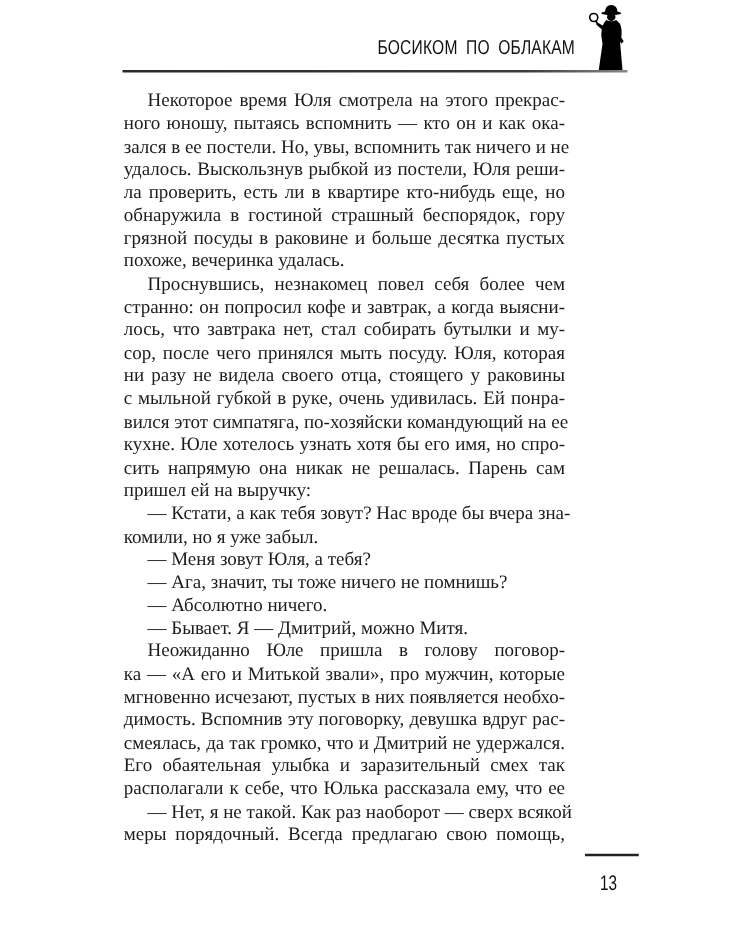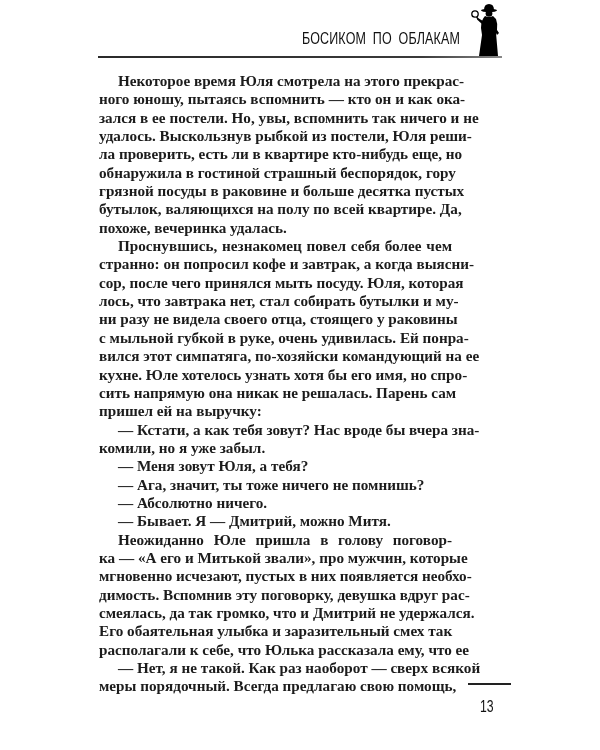--- a/index.html
+++ b/index.html
@@ -51,21 +51,20 @@
   }
   .page-text {
     position: absolute;
     left: 99px;
     top: 72px;
     width: 353px;
     font-family: "Liberation Serif", serif;
     font-size: 15.2px;
     line-height: 18.35px;
     color: #1c1c1c;
-    font-weight: bold;
   }
   .line {
     display: block;
     text-align: justify;
     text-align-last: justify;
     white-space: nowrap;
     height: 18.35px;
     overflow: visible;
   }
   .line.last {
@@ -117,26 +116,25 @@
 </header>
 
 <main class="page-text" id="page-body">
     <span class="line indent">Некоторое время Юля смотрела на этого прекрас-</span>
     <span class="line">ного юношу, пытаясь вспомнить — кто он и как ока-</span>
     <span class="line">зался в ее постели. Но, увы, вспомнить так ничего и не</span>
     <span class="line">удалось. Выскользнув рыбкой из постели, Юля реши-</span>
     <span class="line">ла проверить, есть ли в квартире кто-нибудь еще, но</span>
     <span class="line">обнаружила в гостиной страшный беспорядок, гору</span>
     <span class="line">грязной посуды в раковине и больше десятка пустых</span>
-    <span class="line">бутылок, валяющихся на полу по всей квартире. Да,</span>
     <span class="line last">похоже, вечеринка удалась.</span>
     <span class="line indent">Проснувшись, незнакомец повел себя более чем</span>
     <span class="line">странно: он попросил кофе и завтрак, а когда выясни-</span>
+    <span class="line">лось, что завтрака нет, стал собирать бутылки и му-</span>
     <span class="line">сор, после чего принялся мыть посуду. Юля, которая</span>
-    <span class="line">лось, что завтрака нет, стал собирать бутылки и му-</span>
     <span class="line">ни разу не видела своего отца, стоящего у раковины</span>
     <span class="line">с мыльной губкой в руке, очень удивилась. Ей понра-</span>
     <span class="line">вился этот симпатяга, по-хозяйски командующий на ее</span>
     <span class="line">кухне. Юле хотелось узнать хотя бы его имя, но спро-</span>
     <span class="line">сить напрямую она никак не решалась. Парень сам</span>
     <span class="line last">пришел ей на выручку:</span>
     <span class="line indent">— Кстати, а как тебя зовут? Нас вроде бы вчера зна-</span>
     <span class="line last">комили, но я уже забыл.</span>
     <span class="line indent last">— Меня зовут Юля, а тебя?</span>
     <span class="line indent last">— Ага, значит, ты тоже ничего не помнишь?</span>

